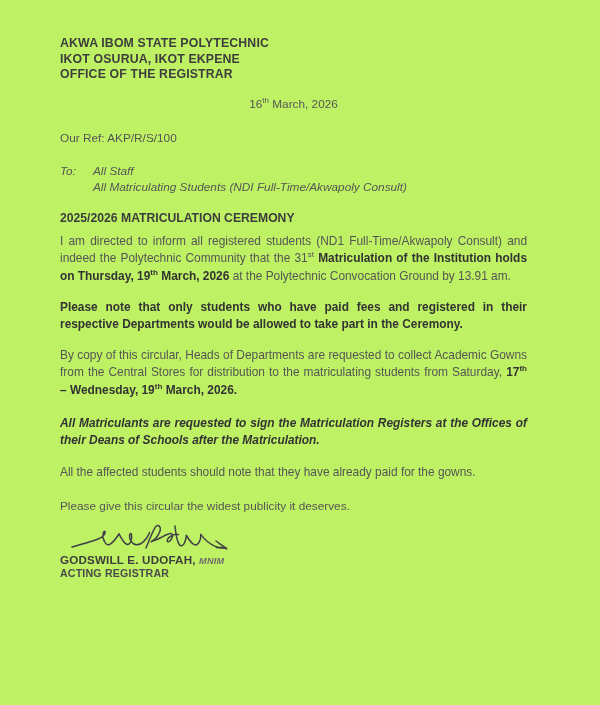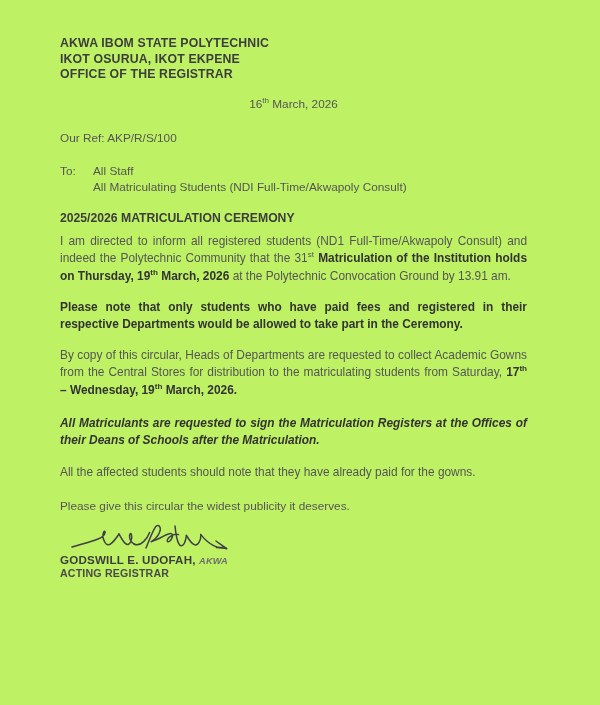--- a/index.html
+++ b/index.html
@@ -52,20 +52,21 @@
     margin-top: 20px;
     font-size: 11.8px;
     color: #555;
   }
 
   
   .to-block {
     margin-top: 19px;
     font-size: 11.8px;
     color: #555;
+    font-style: italic;
   }
   .to-row {
     display: flex;
   }
   .to-label {
     width: 33px;
     flex: 0 0 33px;
   }
   .to-second {
     margin-left: 33px;
@@ -198,18 +199,18 @@
           <path d="M78 26 C80.6 20, 83.4 12, 86.6 6.4 C88.2 3.6, 90 2.6, 91.4 4.2 C92.8 5.8, 92.2 9.4, 90.4 12.6 C88.6 15.8, 86 18.4, 83.4 19.6"></path>
           <path d="M83.4 19.6 C87 18.6, 91.6 16.4, 95.6 14.2 C99 12.3, 101.6 11, 103.4 11.6 C105 12.1, 104.8 14.4, 103.6 16.6 C102.4 18.8, 100.6 20.4, 99.6 19.6 C98.6 18.8, 99.6 16.4, 102 14.6 C104.6 12.6, 108 11.6, 110.6 12.6"></path>
           <path d="M107 4 C107.6 10, 108.4 17, 110.6 21.4 C112 24.2, 114 24.6, 115.6 22.4 C117.2 20.2, 118 16.6, 118.4 13.4"></path>
           <path d="M118.4 13.4 C120.4 16.6, 122.6 20.4, 125.4 22.2 C127.6 23.6, 129.6 22.8, 131 20.4 C132.4 18, 133 14.8, 132.8 12.6"></path>
           <path d="M132.8 12.6 C136 16.6, 140.6 21, 145.6 23.6 C149.4 25.6, 152.6 26, 155 25.2"></path>
           <path d="M148 19 C151.6 21.6, 155.6 24.2, 158.6 26.6"></path>
           <path d="M158.6 26.6 C155.4 26.2, 151.6 25.6, 148.4 25.6"></path>
         </g>
       </svg>
       <div class="signatory"><span>GODSWILL E. UDOFAH,</span>
-        <span class="post-nominal">AKWA</span></div>
+        <span class="post-nominal">MNIM</span></div>
       <div class="signatory-title">ACTING REGISTRAR</div>
     </div>
 
   </div>
 </div>
 
 </body></html>

